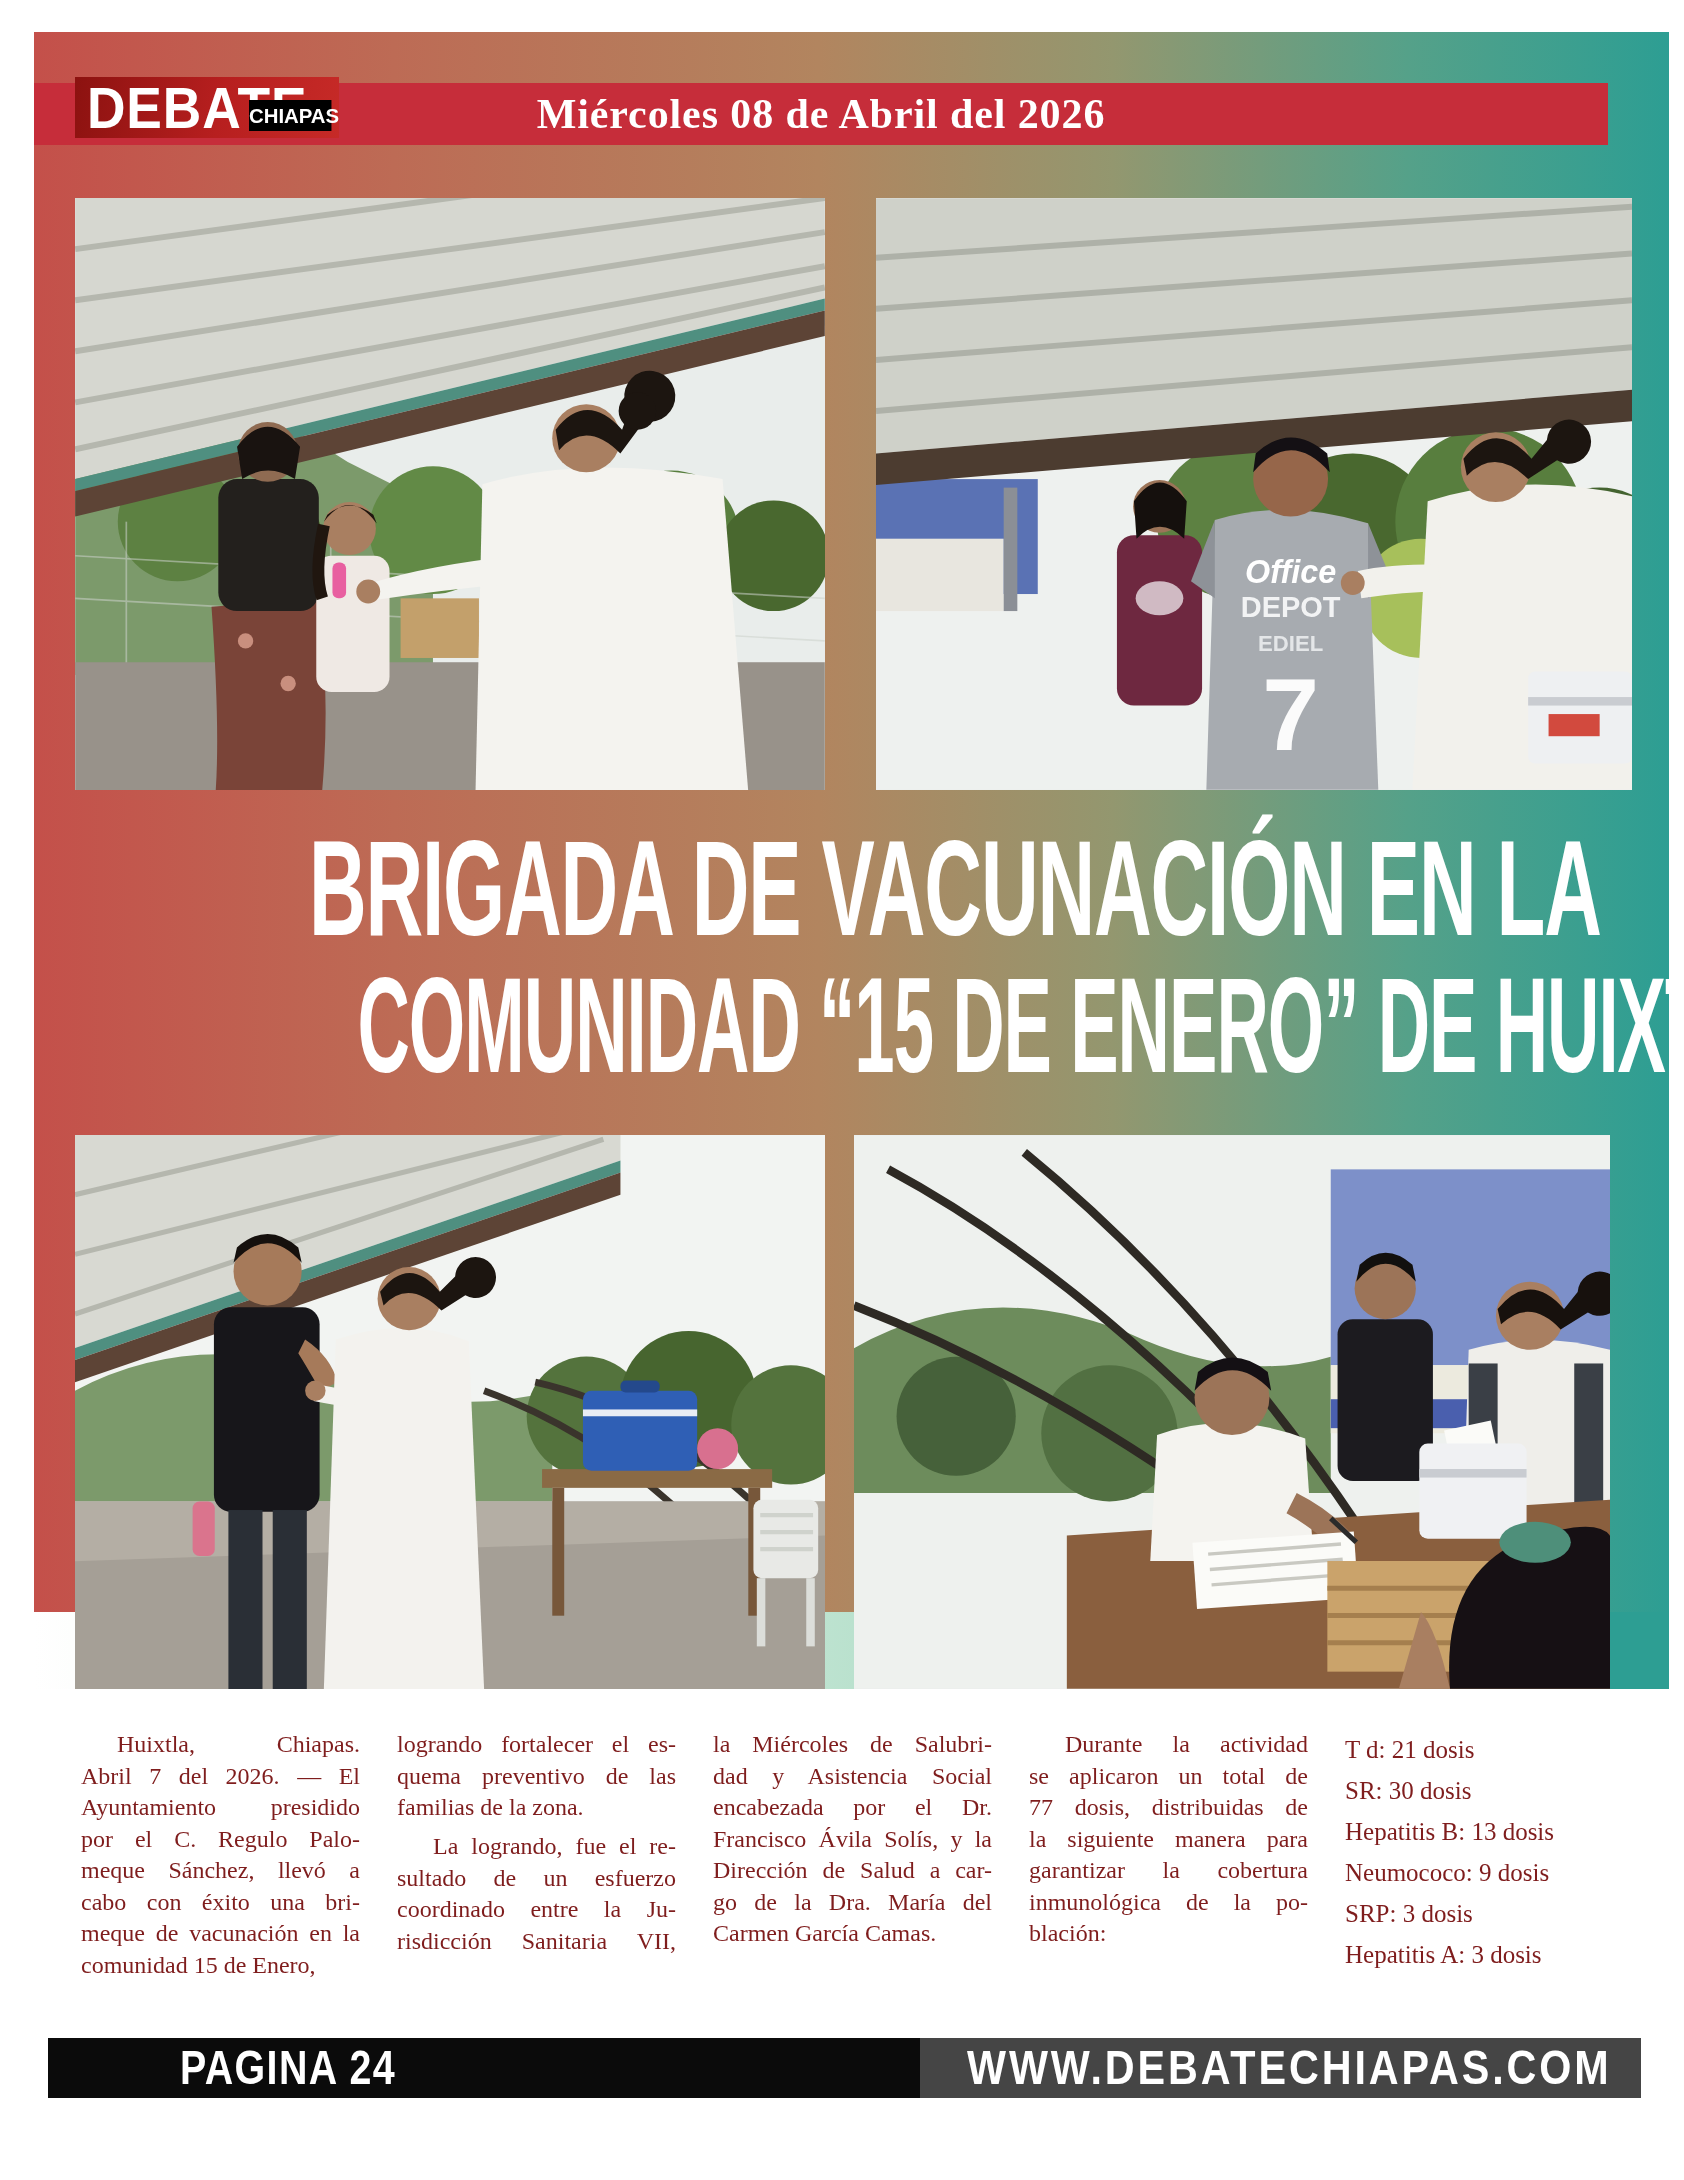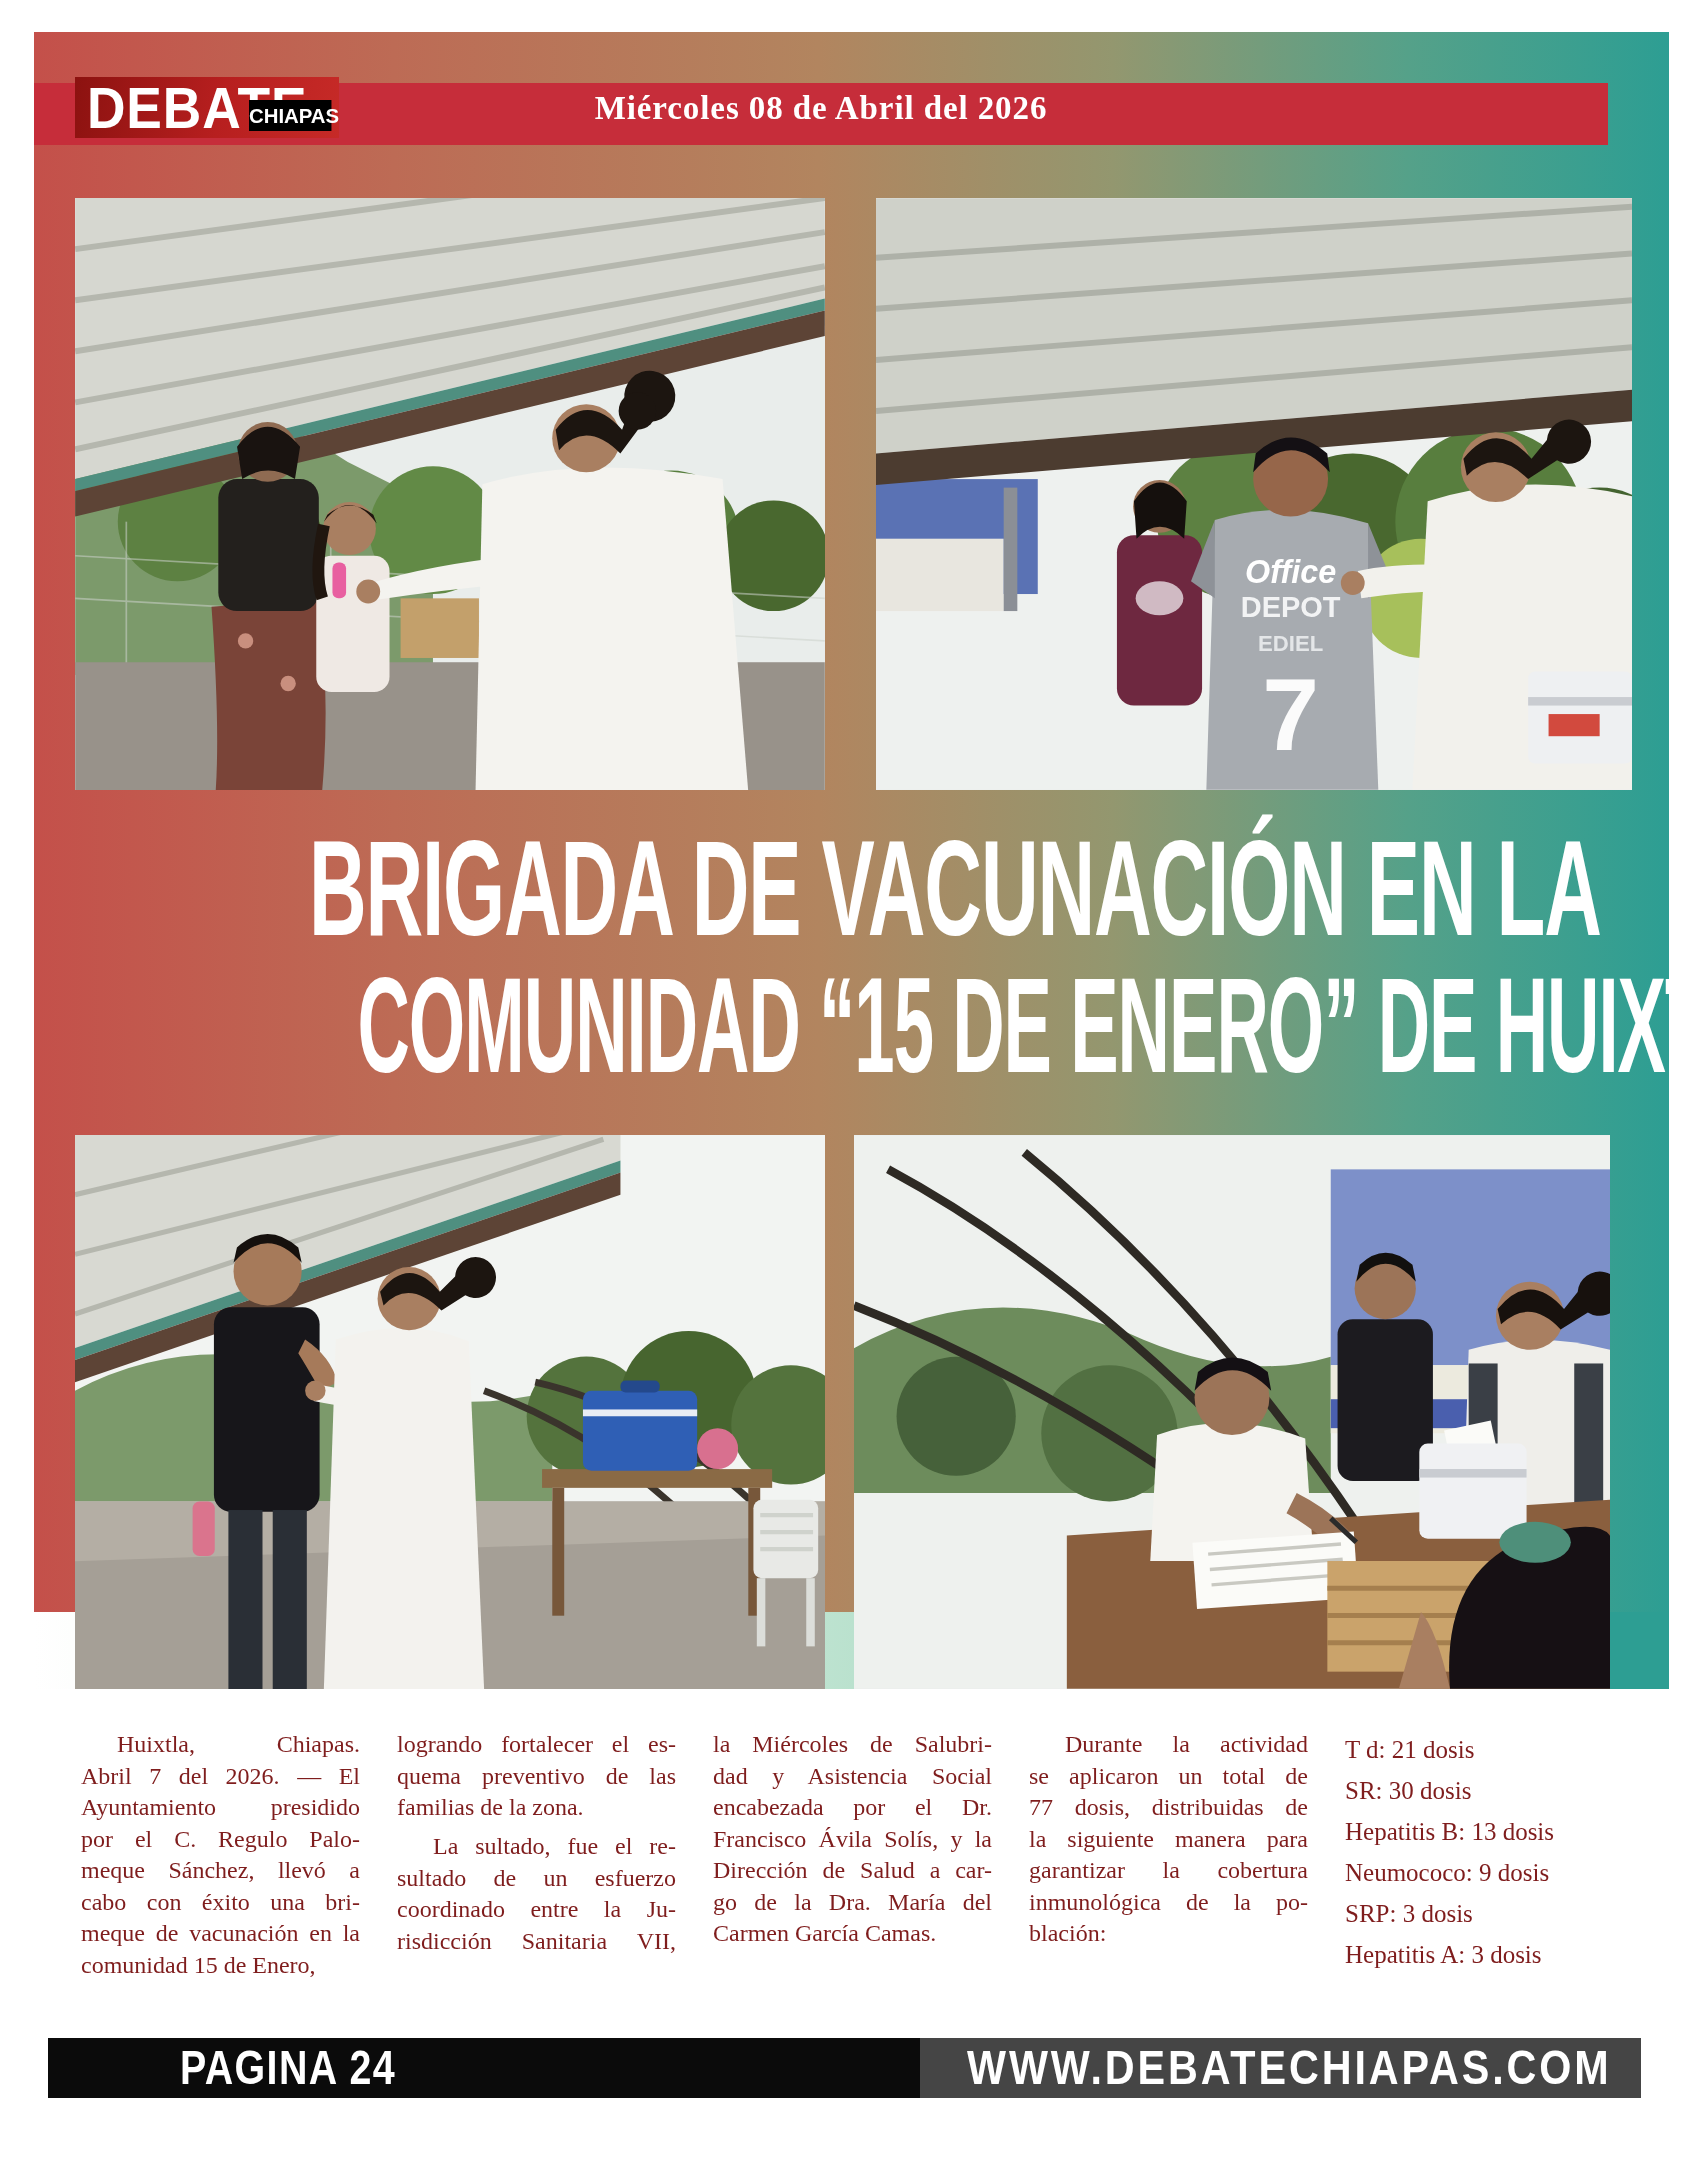--- a/index.html
+++ b/index.html
@@ -6,21 +6,21 @@
   #page{position:relative;width:1685px;height:2181px;background:#ffffff;overflow:hidden;
         font-family:"Liberation Sans",sans-serif;}
   
   .bg-band{position:absolute;left:34px;width:1635px;top:32px;height:1580px;
     background:linear-gradient(90deg,#c4504a 0%,#bd6b55 22%,#b2855f 48%,#93976f 66%,#55a189 84%,#2d9e93 100%);}
   .bg-band2{position:absolute;left:34px;width:1635px;top:1612px;height:77px;
     background:linear-gradient(90deg,#ffffff 0%,#f0f7f0 18%,#cdeada 38%,#b7e0cc 52%,#6fc0ab 74%,#2d9e93 92%);}
   
   .banner{position:absolute;left:34px;top:83px;width:1574px;height:62px;background:#c62d3a;}
   .date-text{position:absolute;left:0;top:6.8px;width:100%;text-align:center;color:#ffffff;
-    font-family:"Liberation Serif",serif;font-weight:bold;font-size:33px;letter-spacing:0.9px;}
+    font-family:"Liberation Serif",serif;font-weight:bold;font-size:42px;letter-spacing:0.9px;}
   .logo-box{position:absolute;left:75px;top:77px;width:264px;height:61px;
     background:linear-gradient(100deg,#8c1210 0%,#b71f1f 55%,#c62a27 100%);}
   .logo-title{position:absolute;left:12px;top:-3.4px;color:#ffffff;font-weight:700;font-size:58px;
     letter-spacing:0.9px;transform:scaleX(0.92);transform-origin:0 0;}
   .logo-badge{position:absolute;left:174px;top:23px;width:85px;height:31px;background:#000000;
     color:#ffffff;font-weight:700;font-size:21px;text-align:center;line-height:31.5px;
     transform:scaleX(0.97);transform-origin:0 0;letter-spacing:0;}
   
   .photo{position:absolute;overflow:hidden;background:#e8ecea;}
   #photo-tl{left:75px;top:198px;width:750px;height:592px;}
@@ -326,21 +326,21 @@
       <div class="ln j">por el C. Regulo Palo-</div>
       <div class="ln j">meque Sánchez,  llevó a</div>
       <div class="ln j">cabo con éxito una bri-</div>
       <div class="ln j">meque de vacunación en la</div>
       <div class="ln">comunidad 15 de Enero,</div>
     </div>
     <div class="col">
       <div class="ln j">logrando fortalecer el es-</div>
       <div class="ln j">quema preventivo de las</div>
       <div class="ln">familias de la zona.</div>
-      <div class="ln j ind ps">La sultado, fue el re-</div>
+      <div class="ln j ind ps">La logrando, fue el re-</div>
       <div class="ln j">sultado de un esfuerzo</div>
       <div class="ln j">coordinado entre la Ju-</div>
       <div class="ln j">risdicción Sanitaria VII,</div>
     </div>
     <div class="col">
       <div class="ln j">la Miércoles de Salubri-</div>
       <div class="ln j">dad y Asistencia Social</div>
       <div class="ln j">encabezada por el Dr.</div>
       <div class="ln j">Francisco Ávila Solís, y la</div>
       <div class="ln j">Dirección de Salud a car-</div>

